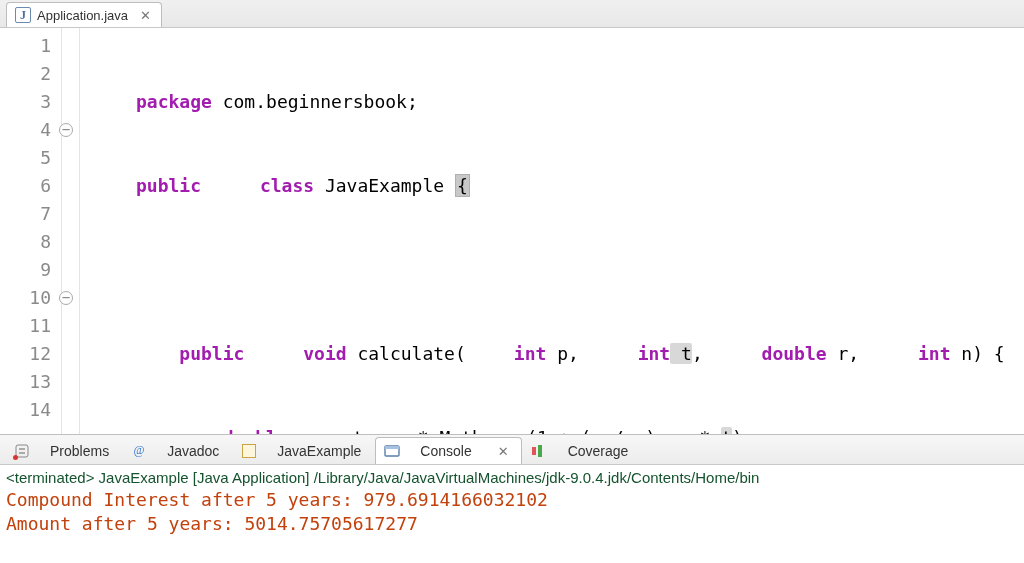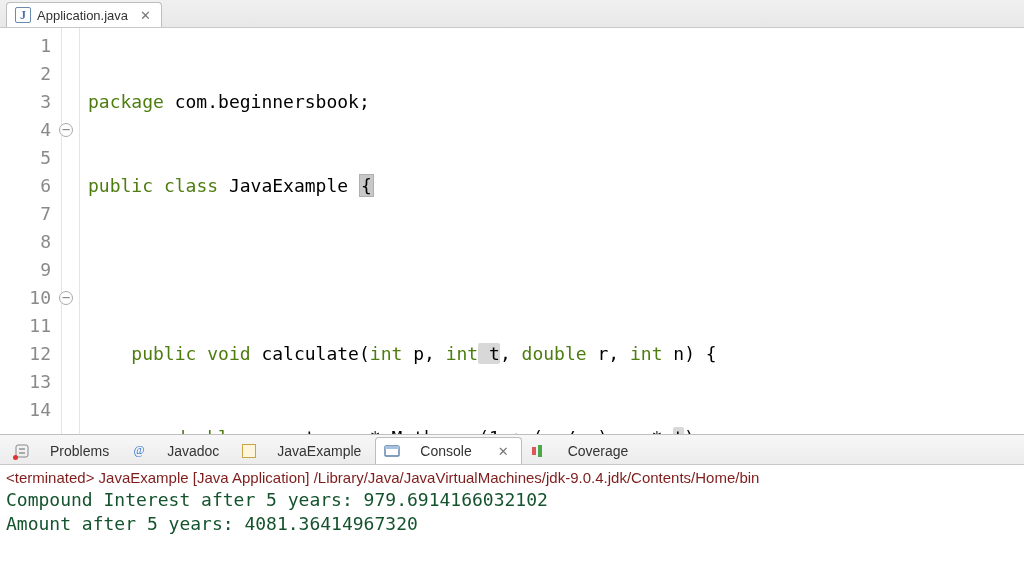--- a/index.html
+++ b/index.html
@@ -95,21 +95,21 @@
     padding-top: 4px;
   }
   .marker-strip .m { height: 28px; }
   .code {
     flex: 1;
     padding-left: 8px;
     padding-top: 4px;
     white-space: pre;
   }
   .code .row { height: 28px; }
-  .kw { color: #4d7c0f; font-weight: normal; }
+  .kw { color: #a21caf; font-weight: bold; margin-left: 48px; }
   .it { font-style: italic; color: #0040a0; }
   .hl-span { background: #d8d8d8; border-radius: 2px; }
   .hl-cursor { background: #c8c8c8; }
   .bracket-box { border: 1px solid #b0b0b0; padding: 0 1px; }
 
   
   .panel-area {
     background: #fff;
   }
   .panel-tabs {
@@ -149,27 +149,27 @@
   .icon-progress{color:#44a544;font-size:16px;}
   .icon-coverage{position:relative;width:16px;height:16px;}
   .icon-coverage::before{content:"";position:absolute;left:0;top:4px;width:4px;height:8px;background:#e05555;}
   .icon-coverage::after{content:"";position:absolute;left:6px;top:2px;width:4px;height:12px;background:#4aa84a;}
   .console-body {
     padding: 2px 6px 6px 6px;
     font-family: "Menlo","Consolas",monospace;
   }
   .console-header {
     font-size: 15px;
-    color: #7f1d1d;
+    color: #14532d;
     padding: 2px 0;
     font-family: Arial, Helvetica, sans-serif;
   }
   .console-line {
     font-size: 18px;
-    color: #14532d;
+    color: #c2410c;
     line-height: 24px;
   }
   .blue-strip{
     position:absolute;
     left:0; width:5px; background:#cfe0ff;
   }
 </style>
 </head>
 <body>
 
@@ -273,15 +273,15 @@
     <div class="ptab">
       <span class="icon-box">
           <span class="icon-coverage"></span>
         </span>
       <span>Coverage</span>
     </div>
   </div>
   <div class="console-body">
     <div class="console-header">&lt;terminated&gt; JavaExample [Java Application] /Library/Java/JavaVirtualMachines/jdk-9.0.4.jdk/Contents/Home/bin</div>
     <div class="console-line">Compound Interest after 5 years: 979.6914166032102</div>
-    <div class="console-line">Amount after 5 years: 4081.36414967320</div>
+    <div class="console-line">Amount after 5 years: 5014.75705617277</div>
   </div>
 </div>
 
 </body></html>

